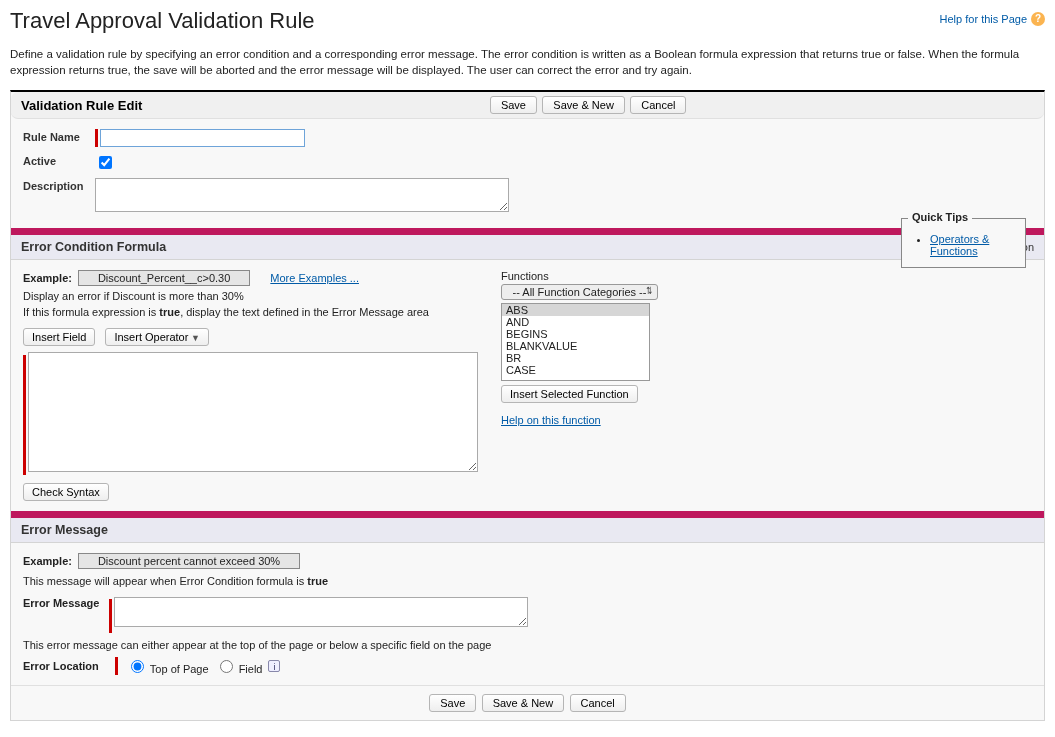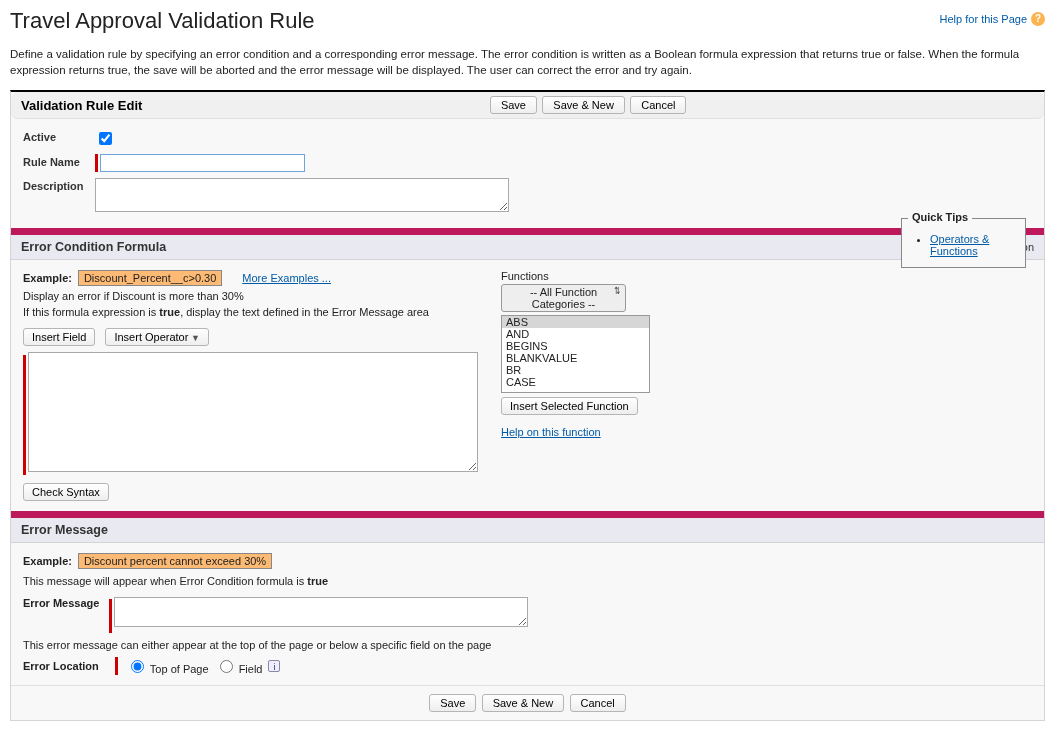--- a/index.html
+++ b/index.html
@@ -165,23 +165,23 @@
   }
   .req-info .req-bar { height:12px; }
   .example-row {
     display:flex;
     align-items:center;
     gap:6px;
     margin-bottom:4px;
   }
   .example-box {
     border:1px solid #888;
-    padding:1px 5px;
+    padding:1px 19px;
     font-size:11px;
-    background:#fdba74;
+    background:#e5e5e5;
   }
   .link { color:#015ba7; text-decoration:underline; cursor:pointer; font-size:11px; }
   .hint { font-size:11px; color:#222; margin-bottom:4px; }
   .formula-layout { display:flex; gap:18px; align-items:flex-start; }
   .formula-left { flex:0 0 460px; }
   .formula-right { flex:0 0 180px; }
   .toolbar { margin:10px 0 6px 0; display:flex; gap:10px; }
   .btn-sm {
     font-size:11px;
     padding:2px 8px;
@@ -199,21 +199,21 @@
     width: 100%;
     font-size:11px;
     border:1px solid #999;
     border-radius:3px;
     background:#eee;
     padding:1px 3px;
     appearance:none;
     text-align:center;
     position:relative;
   }
-  .func-select-wrap { position:relative; width:125px;border-radius:12px; }
+  .func-select-wrap { position:relative; width:157px;border-radius:12px; }
   .func-select-wrap::after {
     content:"⇅";
     position:absolute; right:5px; top:1px;
     font-size:10px; color:#333; transform:scaleX(0.7);
   }
   .func-list {
     width:149px; height:78px;
     border:1px solid #999; background:#fff;
     overflow-y:auto; font-size:11px;
     margin-top:3px;
@@ -256,27 +256,27 @@
     <h3>Validation Rule Edit</h3>
     <div class="btn-group">
       <button class="btn">Save</button>
       <button class="btn">Save &amp; New</button>
       <button class="btn">Cancel</button>
     </div>
   </div>
 
   <div class="section section-top">
     <div class="form-row">
-      <div class="form-label">Active</div>
-      <input type="checkbox" checked="" style="">
-    </div>
-    <div class="form-row">
       <div class="form-label">Rule Name</div>
       <span class="req-bar"></span>
       <input type="text" class="rule-name" value="" style="">
+    </div>
+    <div class="form-row">
+      <div class="form-label">Active</div>
+      <input type="checkbox" checked="" style="">
     </div>
     <div class="form-row">
       <div class="form-label">Description</div>
       <textarea class="desc-ta" style=""></textarea>
     </div>
 
     <div class="quick-tips">
       <div class="quick-tips-legend">Quick Tips</div>
       <ul>
         <li><a href="#">Operators &amp; Functions</a></li>

